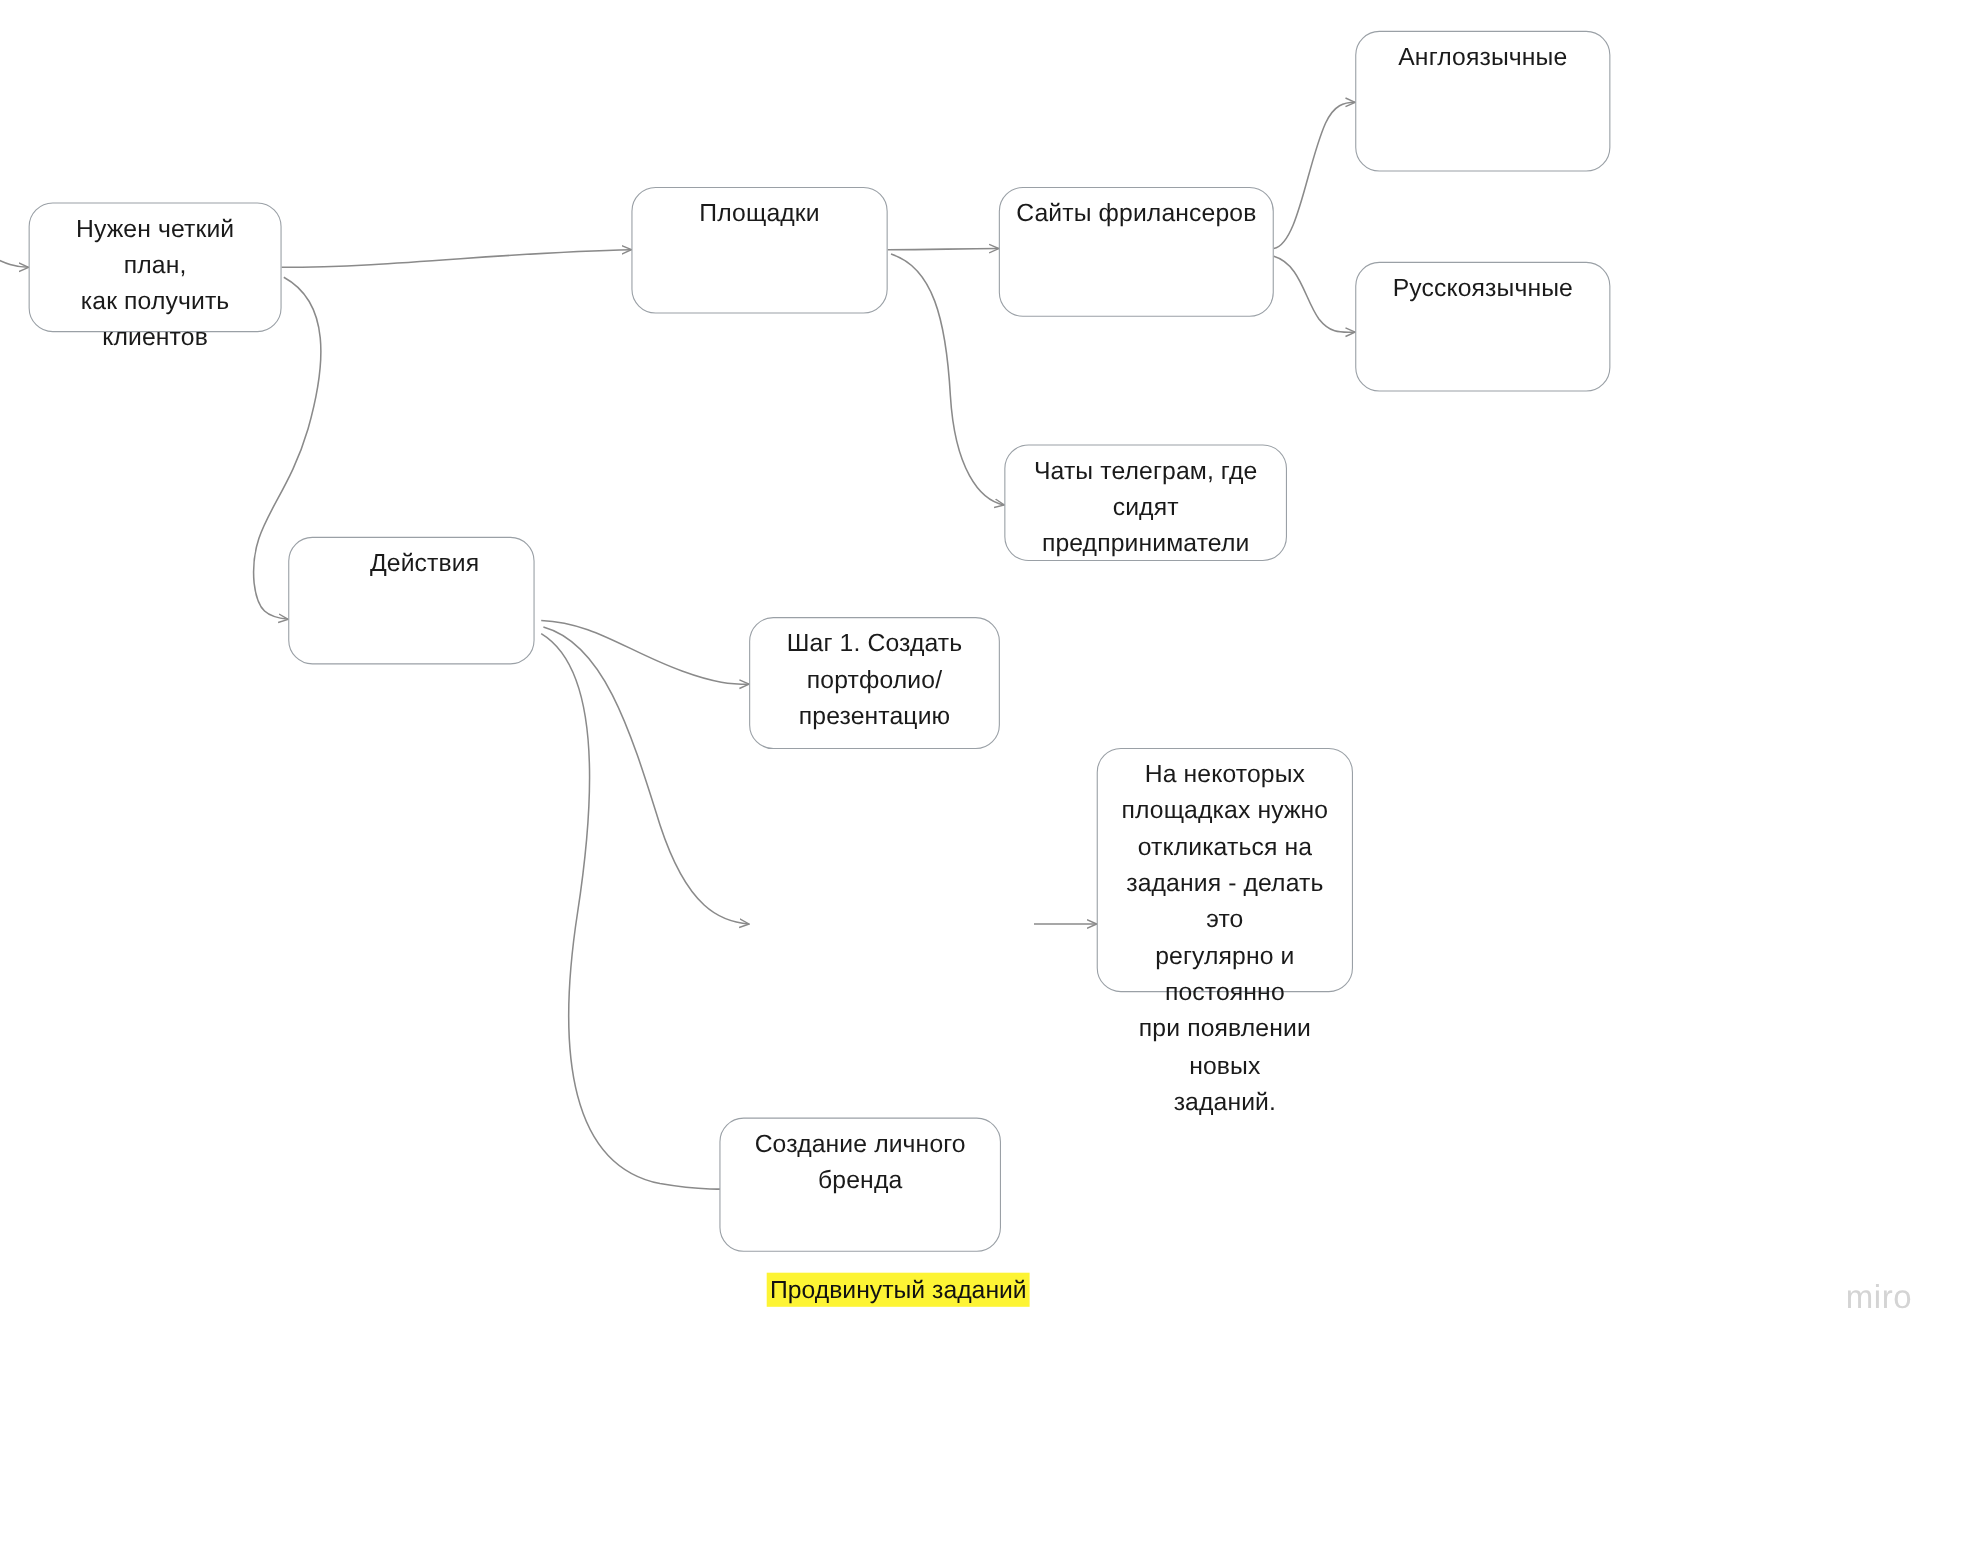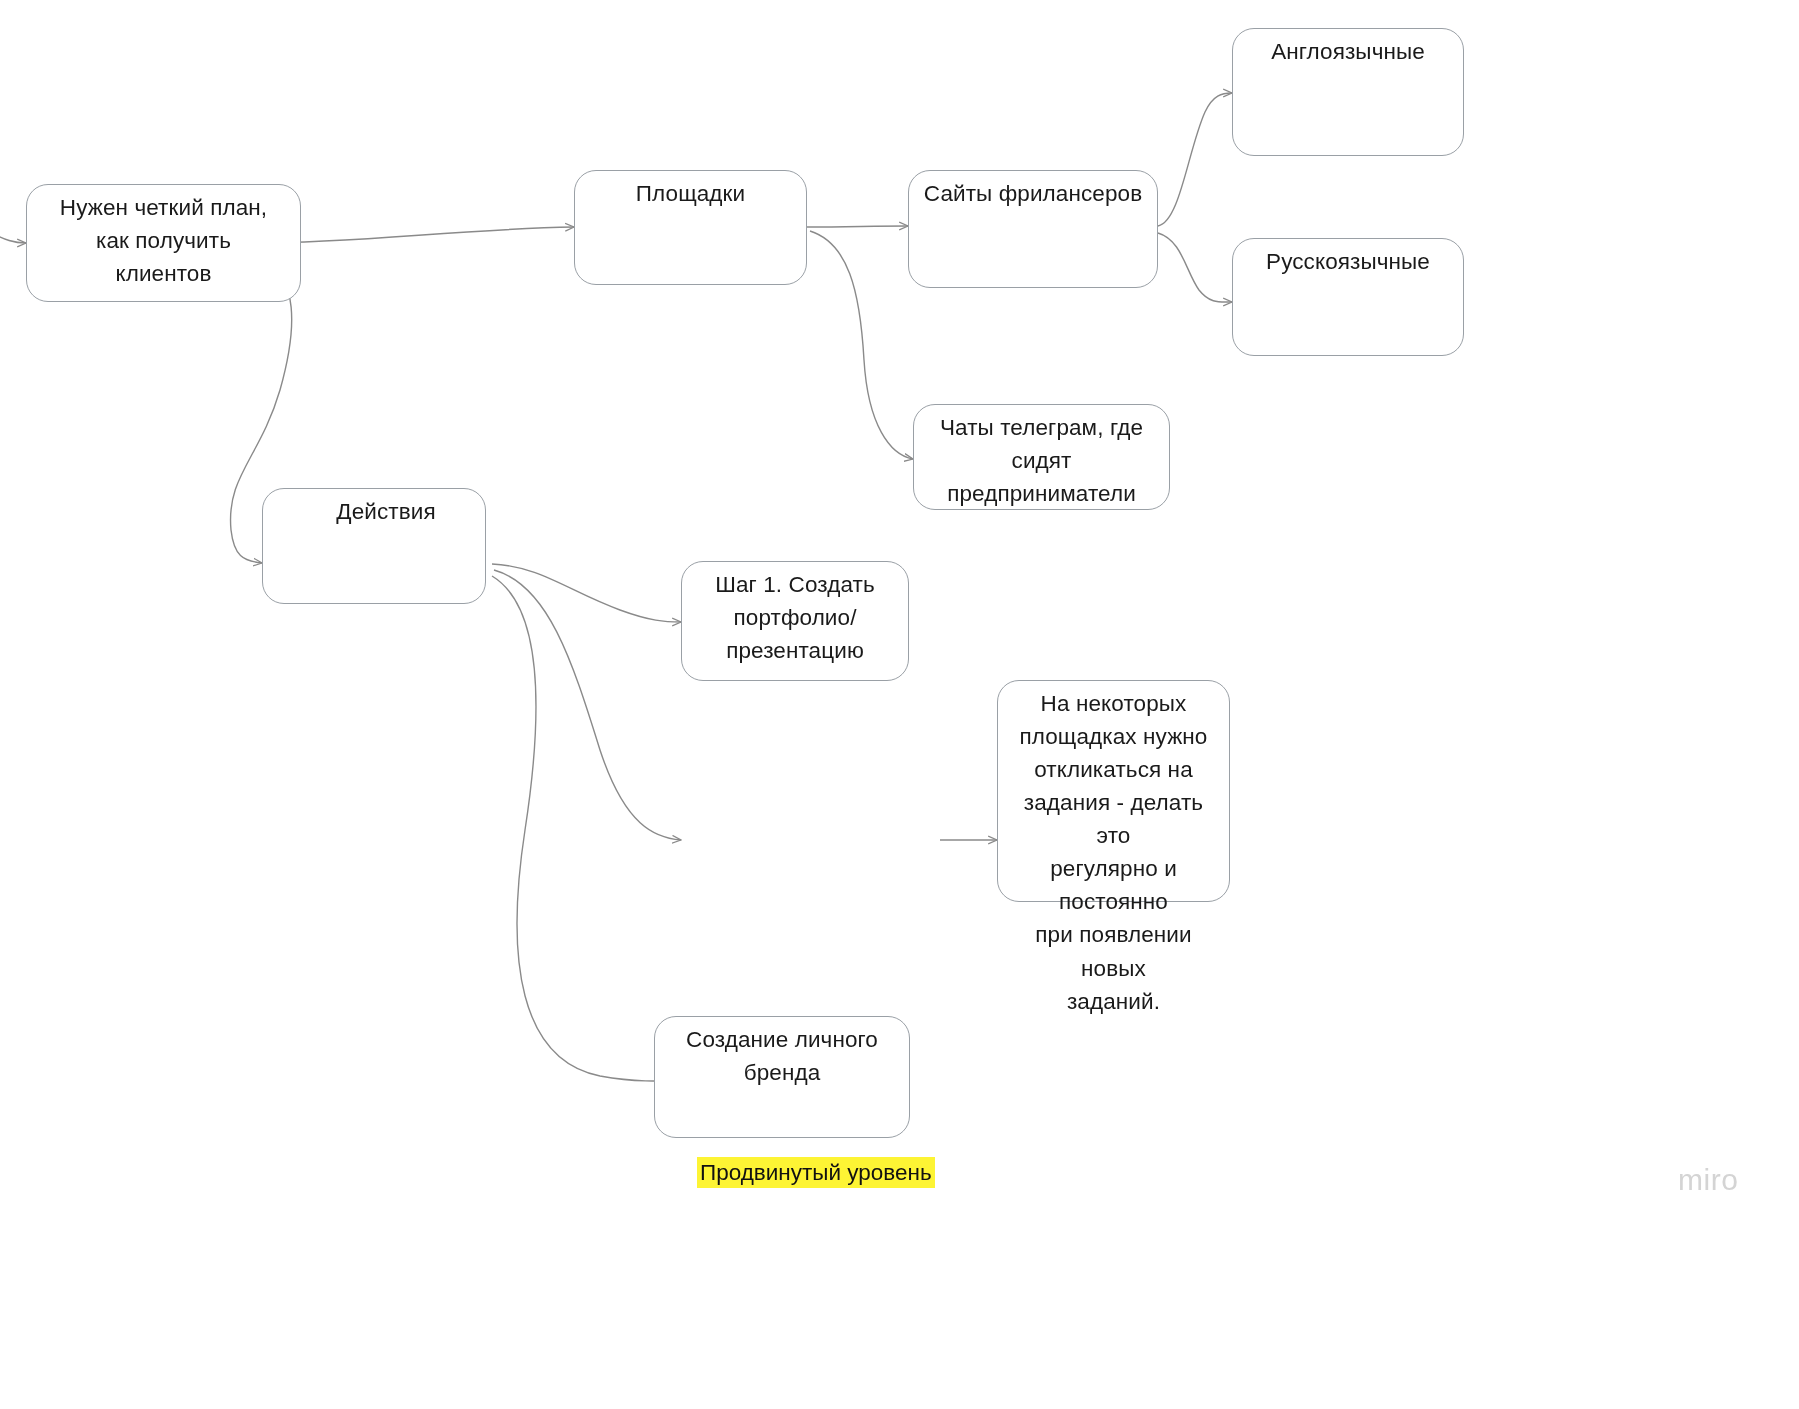--- a/index.html
+++ b/index.html
@@ -91,21 +91,21 @@
       <path d="M 492 564 C 540 566 570 592 620 610 C 650 621 665 622 681 622"></path>
 
       <path d="M 494 570 C 548 585 572 660 600 750 C 625 826 655 838 681 840"></path>
 
       <path d="M 492 576 C 540 605 545 700 525 830 C 505 960 520 1060 600 1076 C 640 1083 662 1081 681 1080"></path>
 
       <path d="M 940 840 C 960 840 978 840 997 840"></path>
     </g>
   </svg>
 
-  <div class="node" style="left:26px; top:184px; width:275px; height:118px;">
+  <div class="node" style="left:26px; top:184px; width:230px; height:118px;">
     <span class="node-text">Нужен четкий план,
 как получить
 клиентов</span>
   </div>
 
   <div class="node" style="left:574px; top:170px; width:233px; height:115px;">
     <span class="node-text">Площадки</span>
   </div>
 
   <div class="node" style="left:908px; top:170px; width:250px; height:118px;">
@@ -144,17 +144,17 @@
 регулярно и постоянно
 при появлении новых
 заданий.</span>
   </div>
 
   <div class="node" style="left:654px; top:1016px; width:256px; height:122px;">
     <span class="node-text">Создание личного
 бренда</span>
   </div>
 
-  <div class="highlight-label" style="left:697px; top:1157px;">Продвинутый уровень</div>
+  <div class="highlight-label" style="left:697px; top:1157px;">Продвинутый заданий</div>
 
   <div class="watermark" style="left:1678px; top:1163px;">miro</div>
 
 </div>
 
 </body></html>

